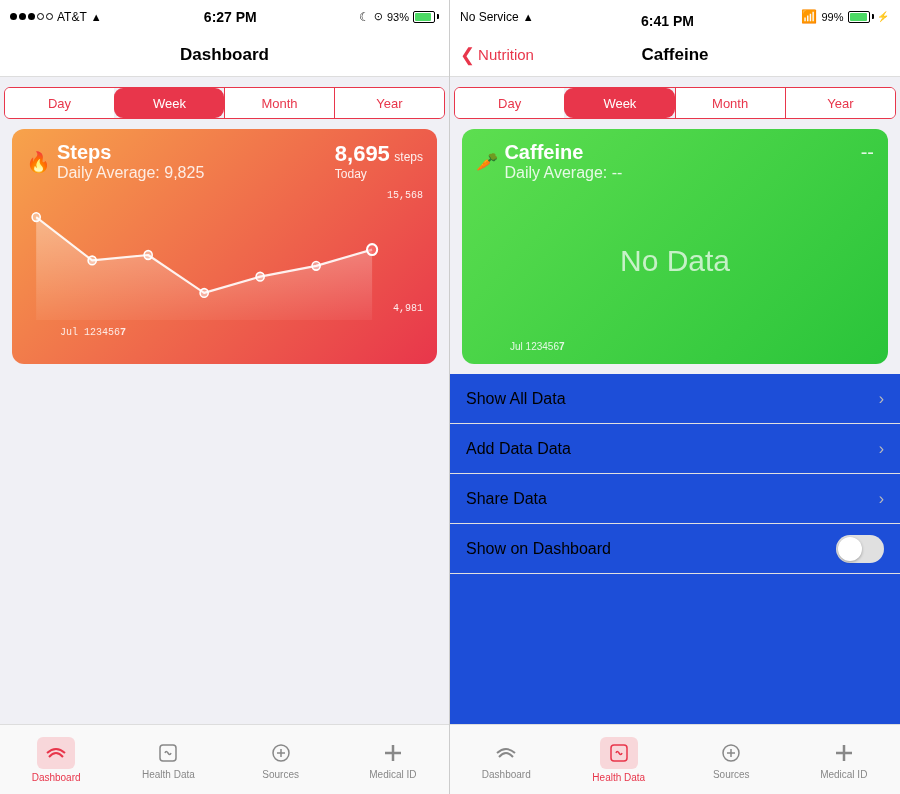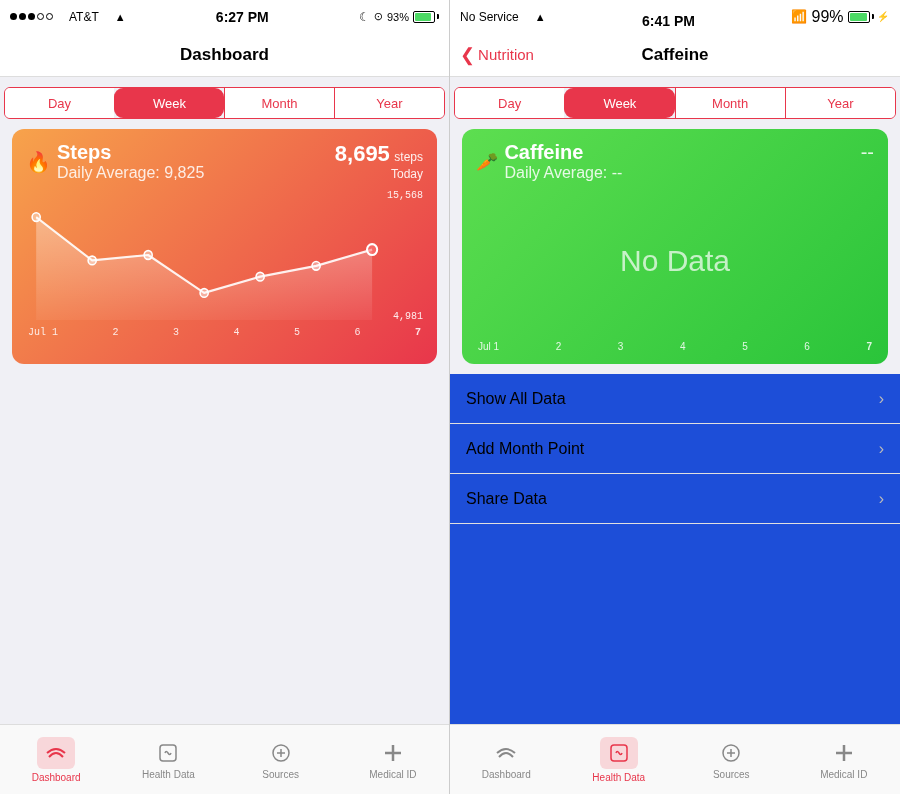--- a/index.html
+++ b/index.html
@@ -26,21 +26,21 @@
       height: 33px;
       background: #fff;
       display: flex;
       align-items: center;
       justify-content: space-between;
       padding: 0 10px;
       font-size: 12px;
       font-weight: 500;
       flex-shrink: 0;
     }
-    .status-left { display: flex; align-items: center; gap: 16px; }
+    .status-left { display: flex; align-items: center; gap: 4px; }
     .status-right { display: flex; align-items: center; gap: 4px; }
     .signal-dots { display: flex; gap: 2px; }
     .dot { width: 7px; height: 7px; border-radius: 50%; background: #000; }
     .dot.empty { background: transparent; border: 1px solid #000; }
     .wifi-icon { font-size: 11px; }
     .battery-icon {
       display: inline-flex;
       align-items: center;
       gap: 1px;
     }
@@ -136,21 +136,21 @@
       overflow: hidden;
     }
     .card-header-row {
       display: flex;
       justify-content: space-between;
       align-items: flex-start;
     }
     .card-title-group { display: flex; align-items: center; gap: 6px; }
     .card-title { color: #fff; font-size: 20px; font-weight: 600; }
     .card-subtitle { color: rgba(255,255,255,0.85); font-size: 16px; }
-    .card-value-group { text-align: right; }
+    .card-value-group { }
     .card-value { color: #fff; font-size: 22px; font-weight: 700; }
     .card-unit { color: rgba(255,255,255,0.9); font-size: 12px; }
     .card-date { color: rgba(255,255,255,0.9); font-size: 12px; }
     .flame-icon { font-size: 20px; color: #fff; }
 
     
     .chart-area {
       position: relative;
       flex: 1;
       margin-top: 8px;
@@ -161,24 +161,24 @@
       right: 0;
       color: rgba(255,255,255,0.9);
       font-size: 10px;
     }
     .chart-svg {
       width: 100%;
       height: 130px;
     }
     .x-axis-labels {
       display: flex;
-      justify-content: space-between;
       padding: 2px 2px 0;
       color: rgba(255,255,255,0.85);
       font-size: 10px;
+      margin-left: 32px;
     }
     .x-label-bold { font-weight: 700; }
 
     
     .caffeine-card {
       margin: 0 12px 10px;
       border-radius: 12px;
       background: linear-gradient(135deg, #5dde50, #2ac43a);
       padding: 12px 14px;
       flex-shrink: 0;
@@ -345,21 +345,21 @@
         <polyline points="10,25 65,65 120,60 175,95 230,80 285,70 340,55" fill="none" stroke="rgba(255,255,255,0.9)" stroke-width="2" stroke-linejoin="round"></polyline>
 
         <circle cx="10" cy="25" r="4" fill="rgba(255,255,255,0.4)" stroke="white" stroke-width="1.5"></circle>
         <circle cx="65" cy="65" r="4" fill="rgba(255,255,255,0.4)" stroke="white" stroke-width="1.5"></circle>
         <circle cx="120" cy="60" r="4" fill="rgba(255,255,255,0.4)" stroke="white" stroke-width="1.5"></circle>
         <circle cx="175" cy="95" r="4" fill="rgba(255,255,255,0.4)" stroke="white" stroke-width="1.5"></circle>
         <circle cx="230" cy="80" r="4" fill="rgba(255,255,255,0.4)" stroke="white" stroke-width="1.5"></circle>
         <circle cx="285" cy="70" r="4" fill="rgba(255,255,255,0.4)" stroke="white" stroke-width="1.5"></circle>
         <circle cx="340" cy="55" r="5" fill="rgba(255,120,120,0.6)" stroke="white" stroke-width="2"></circle>
       </svg>
-      <span class="chart-label-right" style="bottom:16px;">4,981</span>
+      <span class="chart-label-right" style="bottom:24px;">4,981</span>
       <div class="x-axis-labels">
         <span>Jul 1</span>
         <span>2</span>
         <span>3</span>
         <span>4</span>
         <span>5</span>
         <span>6</span>
         <span class="x-label-bold">7</span>
       </div>
     </div>
@@ -411,21 +411,21 @@
 <div class="phone-panel right">
 
   <div class="status-bar">
     <div class="status-left">
       <span style="font-size:12px;">No Service</span>
       <span class="wifi-icon">▲</span>
     </div>
     <div class="status-center" style="font-weight:600;font-size:14px;margin-top:8px;">6:41 PM</div>
     <div class="status-right">
       <span style="font-size:13px;">📶</span>
-      <span style="font-size:16px;">99%</span>
+      <span style="font-size:11px;">99%</span>
       <div class="battery-icon">
         <div class="battery-body">
           <div class="battery-fill" style="width:97%;"></div>
         </div>
         <div class="battery-tip"></div>
       </div>
       <span style="font-size:10px;">⚡</span>
     </div>
   </div>
 
@@ -470,29 +470,37 @@
   </div>
 
   <div class="menu-list">
     <div class="menu-item">
       <span class="menu-item-label">Show All Data</span>
       <div class="menu-item-right">
         <span class="chevron">›</span>
       </div>
     </div>
     <div class="menu-item">
-      <span class="menu-item-label">Add Month Point</span>
+      <span class="menu-item-label">Add Data Data</span>
       <div class="menu-item-right">
         <span class="chevron">›</span>
       </div>
     </div>
     <div class="menu-item">
       <span class="menu-item-label">Share Data</span>
       <div class="menu-item-right">
         <span class="chevron">›</span>
+      </div>
+    </div>
+    <div class="menu-item">
+      <span class="menu-item-label">Show on Dashboard</span>
+      <div class="menu-item-right">
+        <div class="toggle">
+          <div class="toggle-knob"></div>
+        </div>
       </div>
     </div>
   </div>
 
   <div class="tab-bar">
     <div class="tab-item">
       <div class="tab-icon">
         <svg width="24" height="20" viewBox="0 0 24 20" fill="none">
           <path d="M3 10 Q12 2 21 10" stroke="#888" stroke-width="2" fill="none"></path>
           <path d="M5 14 Q12 6 19 14" stroke="#888" stroke-width="2" fill="none"></path>

